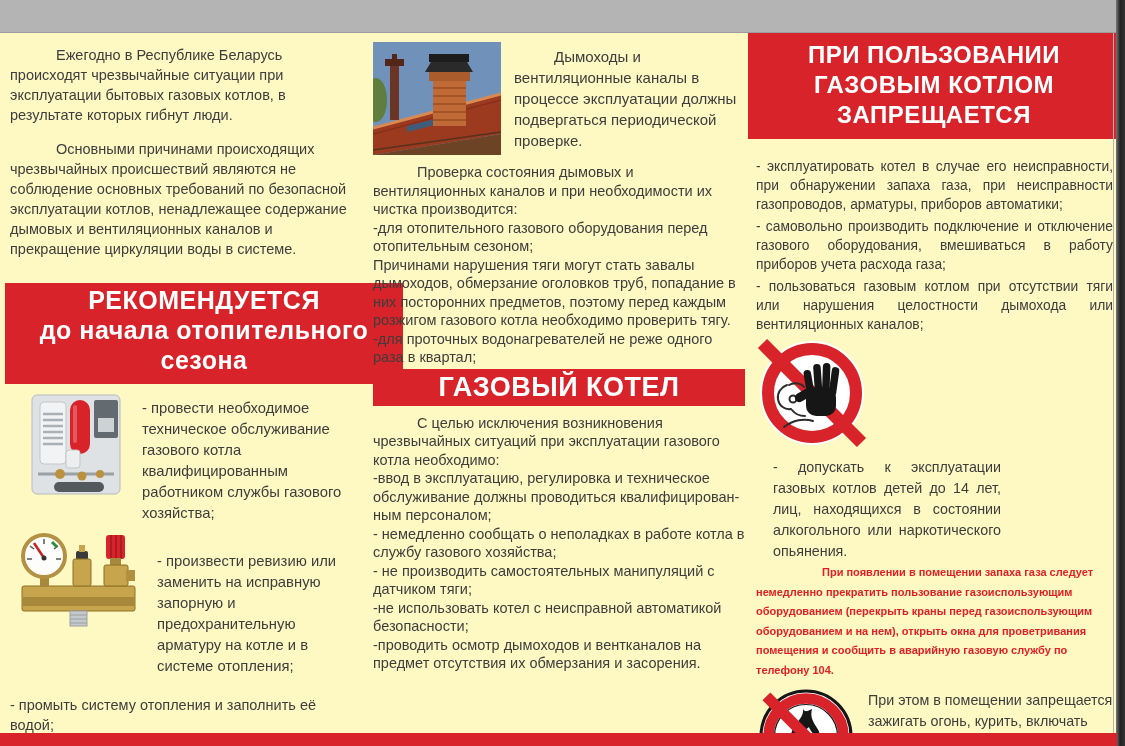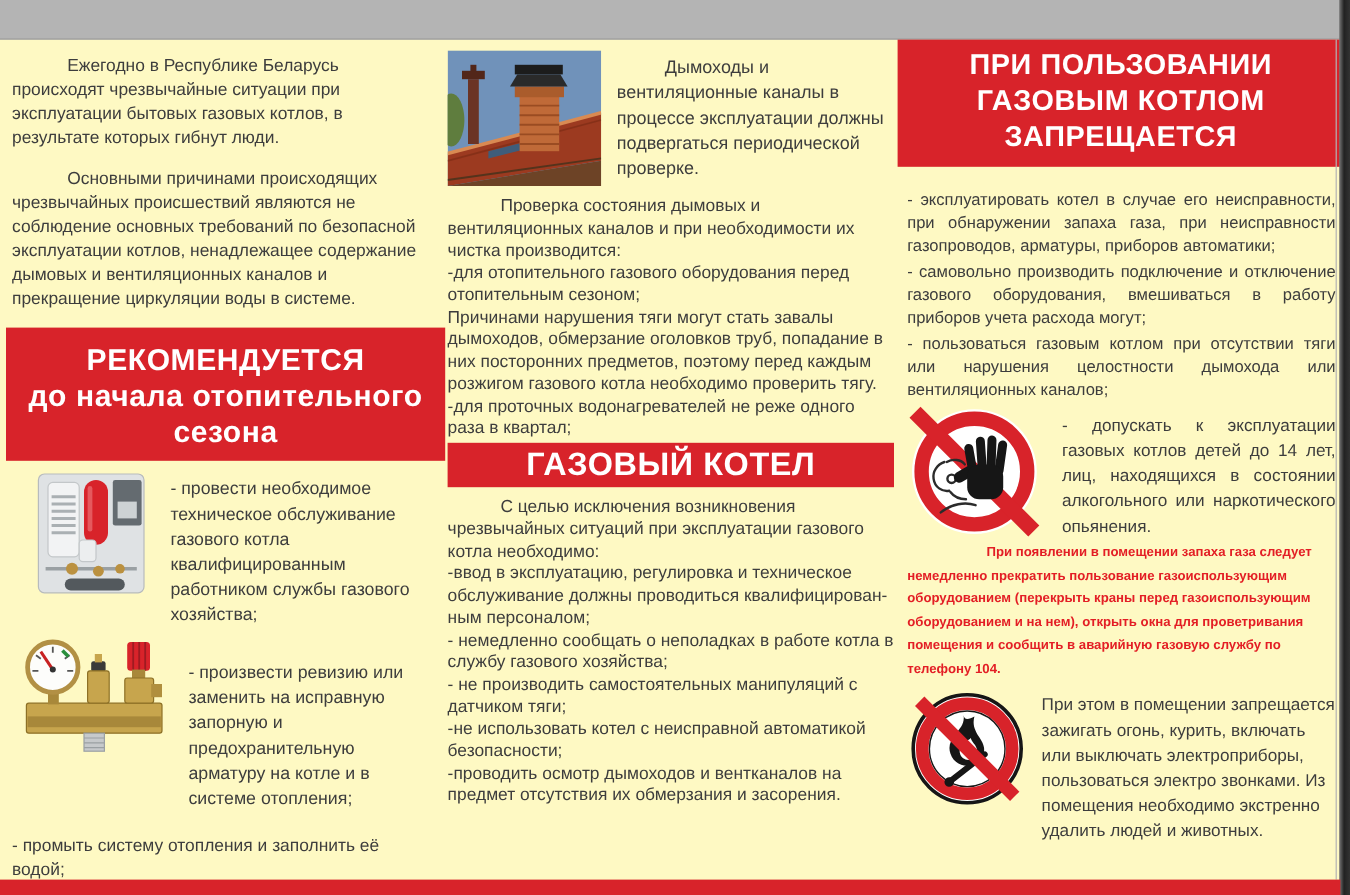--- a/index.html
+++ b/index.html
@@ -20,21 +20,21 @@
   .bottombar{position:absolute;left:0;bottom:0;width:1117px;height:13px;background:var(--banner-red);}
   .edge-line{position:absolute;left:1113px;top:33px;width:1px;height:700px;background:#b3b3b3;}
   .edge-dark{position:absolute;right:0;top:0;width:9px;height:746px;background:linear-gradient(90deg,#777 0%,#222 45%,#333 100%);}
 
   .col{position:absolute;top:33px;}
   .col1{left:10px;width:352px;}
   .col2{left:373px;top:37px;width:372px;}
   .col3{left:756px;width:357px;}
 
   .banner{background:var(--banner-red);color:#fff;font-weight:bold;text-align:center;letter-spacing:.5px;}
-  .banner-reco{margin:14px 0 0 -5px;width:366px;padding:12px 0 9px;font-size:25px;line-height:30px;}
+  .banner-reco{margin:24px 0 0 -5px;width:398px;padding:2px 0 9px;font-size:25px;line-height:30px;}
   .banner-chimney{width:100%;height:55px;font-size:30px;line-height:55px;letter-spacing:1px;}
   .banner-kotel{margin-top:2px;width:100%;height:37px;font-size:27px;line-height:37px;}
   .banner-prohibit{margin-left:-8px;width:372px;padding:7px 0 9px;font-size:24px;line-height:30px;}
 
   
   .col1 p{font-size:14.5px;line-height:20px;}
   .intro{text-indent:46px;}
   .intro.first{margin-top:12px;}
   .intro.second{margin-top:14px;}
   .media-row{display:flex;align-items:flex-start;}
@@ -52,21 +52,21 @@
   .row-chimney svg{flex:none;}
   .row-chimney p{margin-left:13px;width:228px;font-size:15px;line-height:21px;text-indent:40px;padding-top:4px;}
   .para-block{margin-top:8px;}
   .para-block p{font-size:14.5px;line-height:18.5px;}
   .para-block .indent{text-indent:44px;}
   .pb2{margin-top:8px;}
 
   
   .col3 .just{font-size:13.8px;line-height:19px;text-align:justify;margin-bottom:3px;}
   .prohibit-list{margin-top:18px;}
-  .row-hand{margin-top:2px;}
+  .row-hand{margin-top:2px;flex-direction:column;}
   .row-hand svg{flex:none;}
   .row-hand p{margin-left:17px;width:228px;font-size:14.3px;line-height:21px;text-align:justify;padding-top:8px;}
   .warning{margin-top:1px;color:var(--warning-red);font-weight:bold;font-size:11px;line-height:19.5px;text-indent:66px;}
   .row-fire{margin-top:4px;}
   .row-fire svg{flex:none;margin-left:2px;}
   .row-fire p{margin-left:14px;width:245px;font-size:14.3px;line-height:21px;padding-top:6px;}
 </style>
 </head>
 <body>
 
@@ -182,21 +182,21 @@
 
   <div class="col col3">
     <div class="banner banner-prohibit">
       <div>ПРИ ПОЛЬЗОВАНИИ</div>
       <div>ГАЗОВЫМ КОТЛОМ</div>
       <div>ЗАПРЕЩАЕТСЯ</div>
     </div>
 
     <div class="prohibit-list">
       <p class="just">- эксплуатировать котел в случае его неисправности, при обнаружении запаха газа, при неисправности газопроводов, арматуры, приборов автоматики;</p>
-      <p class="just">- самовольно производить подключение и отключение газового оборудования, вмешиваться в работу приборов учета расхода могут;</p>
+      <p class="just">- самовольно производить подключение и отключение газового оборудования, вмешиваться в работу приборов учета расхода газа;</p>
       <p class="just">- пользоваться газовым котлом при отсутствии тяги или нарушения целостности дымохода или вентиляционных каналов;</p>
     </div>
 
     <div class="media-row row-hand">
       <svg width="112" height="112" viewBox="0 0 112 112">
         <circle cx="56" cy="56" r="52" fill="#ffffff"></circle>
         <circle cx="56" cy="56" r="44" fill="none" style="stroke:var(--banner-red)" stroke-width="12"></circle>
         <rect x="-14" y="49.5" width="140" height="13" style="fill:var(--banner-red)" transform="rotate(45 56 56)"></rect>
         <g stroke="#2b2b2b" stroke-width="2" fill="none" stroke-linecap="round">
           <path d="M31,48 c-6,2 -10,8 -9,14 c1,7 7,11 13,10"></path>

